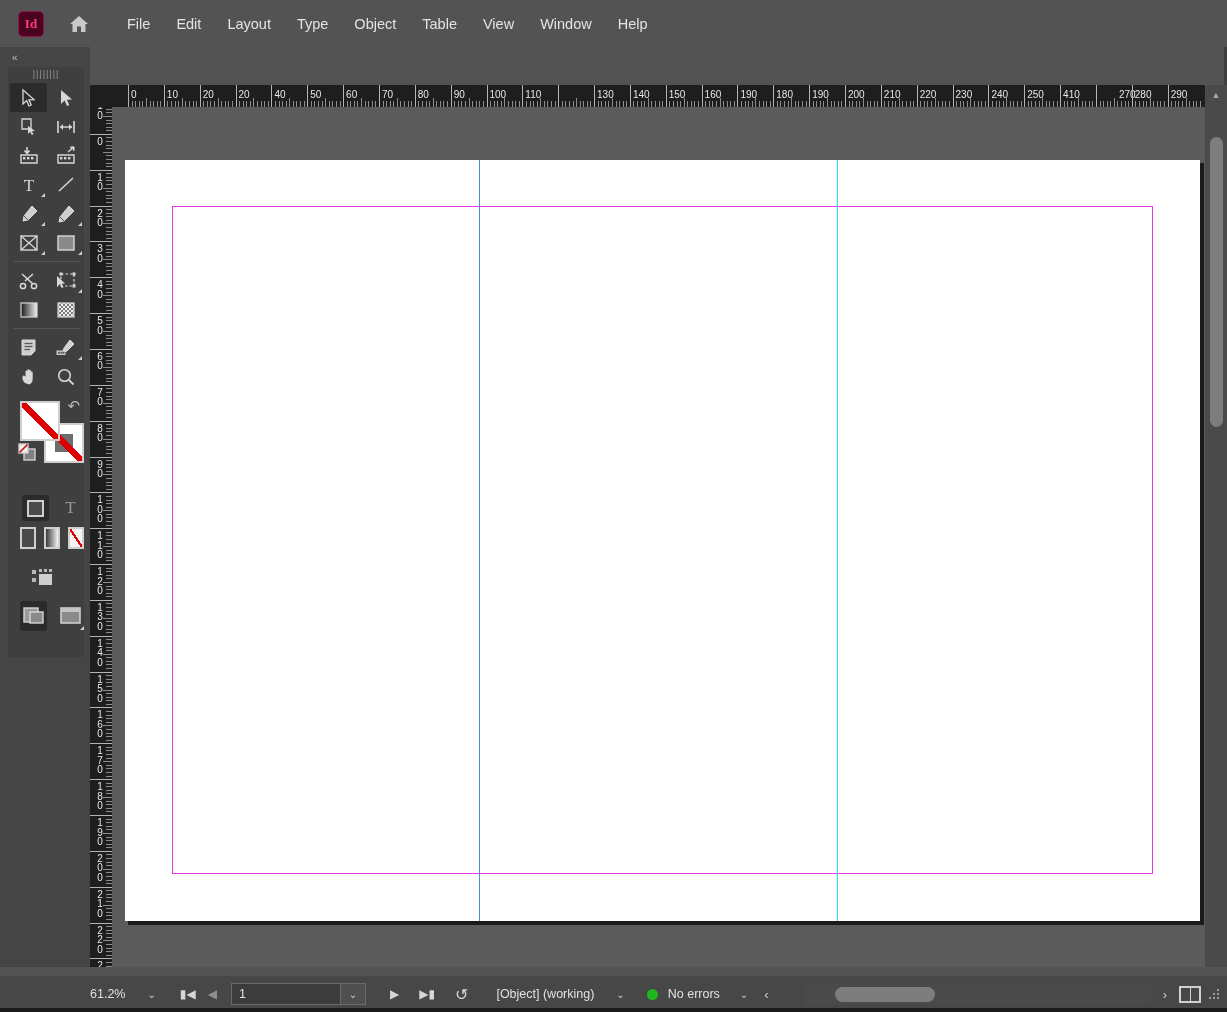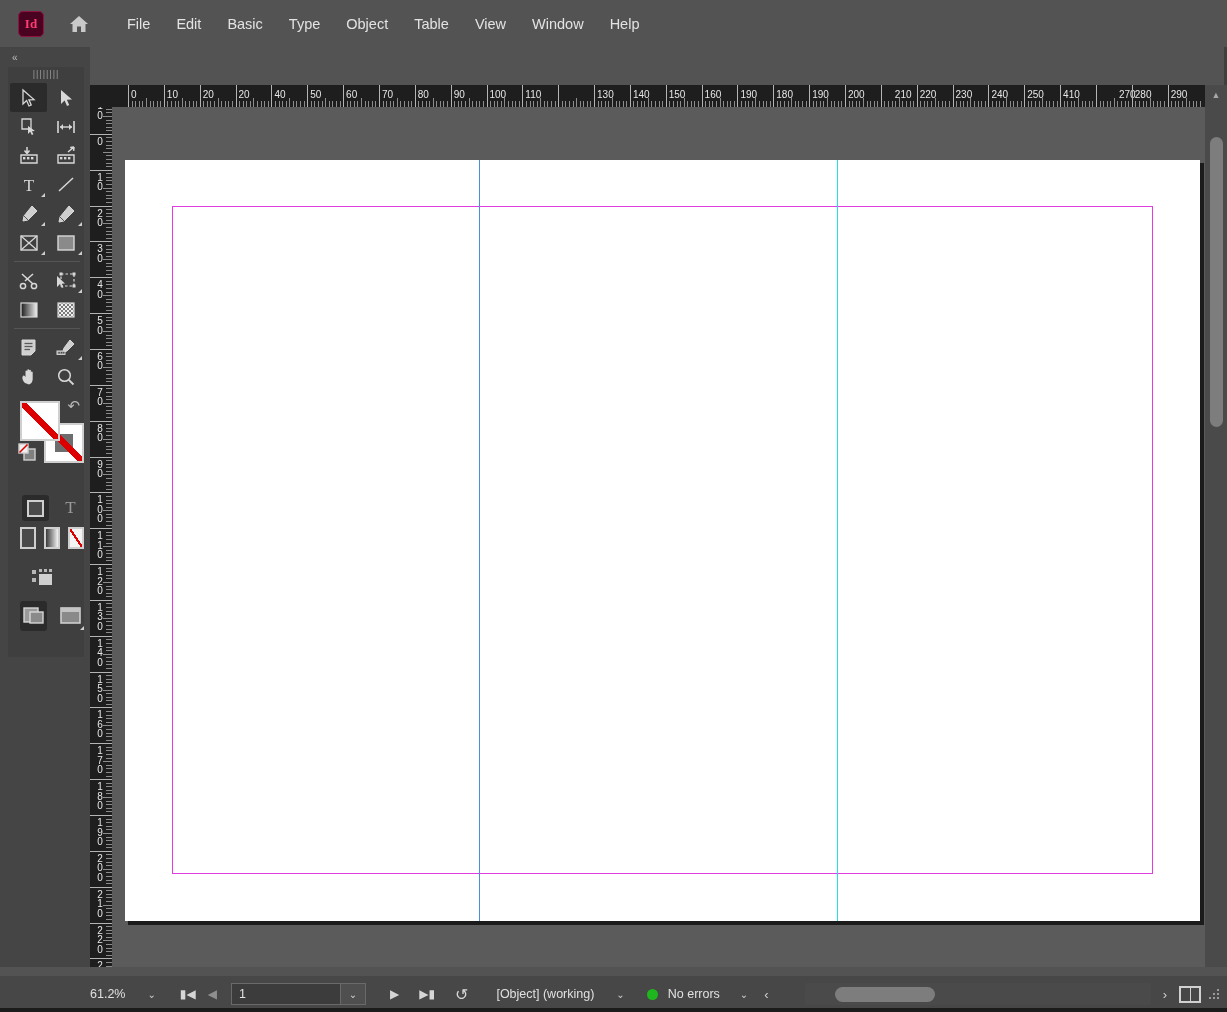--- a/index.html
+++ b/index.html
@@ -204,21 +204,21 @@
   <div class="menubar">
     <div class="id-logo">Id</div>
     <div class="home-icon">
       <svg width="22" height="20" viewBox="0 0 22 20">
           <path d="M11 2 L20 10 L17.5 10 L17.5 18 L13 18 L13 12.5 L9 12.5 L9 18 L4.5 18 L4.5 10 L2 10 Z" fill="#c9c9c9"></path>
         </svg>
     </div>
     <div class="menu-items" id="menu-items">
         <div class="menu-item">File</div>
         <div class="menu-item">Edit</div>
-        <div class="menu-item">Basic</div>
+        <div class="menu-item">Layout</div>
         <div class="menu-item">Type</div>
         <div class="menu-item">Object</div>
         <div class="menu-item">Table</div>
         <div class="menu-item">View</div>
         <div class="menu-item">Window</div>
         <div class="menu-item">Help</div>
       </div>
   </div>
 
   <div class="right-edge-strip"></div>
@@ -678,21 +678,21 @@
       <div class="rtick" style="left: 736.585px; top: 16px; width: 1px; height: 6px;"></div>
       <div class="rtick" style="left: 740.17px; top: 16px; width: 1px; height: 6px;"></div>
       <div class="rtick" style="left: 743.755px; top: 16px; width: 1px; height: 6px;"></div>
       <div class="rtick" style="left: 747.34px; top: 16px; width: 1px; height: 6px;"></div>
       <div class="rtick" style="left: 750.925px; top: 13px; width: 1px; height: 9px;"></div>
       <div class="rtick" style="left: 754.51px; top: 16px; width: 1px; height: 6px;"></div>
       <div class="rtick" style="left: 758.095px; top: 16px; width: 1px; height: 6px;"></div>
       <div class="rtick" style="left: 761.68px; top: 16px; width: 1px; height: 6px;"></div>
       <div class="rtick" style="left: 765.265px; top: 16px; width: 1px; height: 6px;"></div>
       <div class="rtick" style="left: 768.85px; top: 0px; width: 1px; height: 22px; background: rgb(180, 180, 180);"></div>
-      <div class="rlbl" style="left: 771.85px; top: 4px; margin-left: 11px;">210</div>
+      <div class="rlbl" style="left: 771.85px; top: 4px;">210</div>
       <div class="rtick" style="left: 772.435px; top: 16px; width: 1px; height: 6px;"></div>
       <div class="rtick" style="left: 776.02px; top: 16px; width: 1px; height: 6px;"></div>
       <div class="rtick" style="left: 779.605px; top: 16px; width: 1px; height: 6px;"></div>
       <div class="rtick" style="left: 783.19px; top: 16px; width: 1px; height: 6px;"></div>
       <div class="rtick" style="left: 786.775px; top: 13px; width: 1px; height: 9px;"></div>
       <div class="rtick" style="left: 790.36px; top: 16px; width: 1px; height: 6px;"></div>
       <div class="rtick" style="left: 793.945px; top: 16px; width: 1px; height: 6px;"></div>
       <div class="rtick" style="left: 797.53px; top: 16px; width: 1px; height: 6px;"></div>
       <div class="rtick" style="left: 801.115px; top: 16px; width: 1px; height: 6px;"></div>
       <div class="rtick" style="left: 804.7px; top: 0px; width: 1px; height: 22px; background: rgb(180, 180, 180);"></div>

